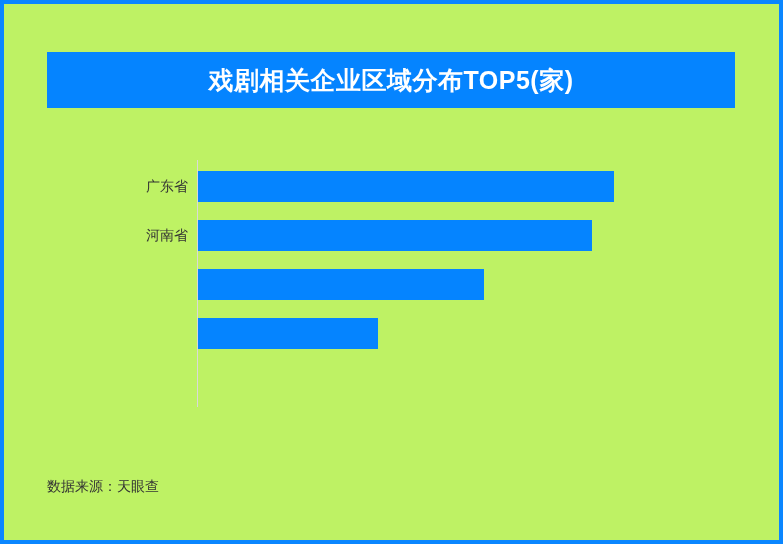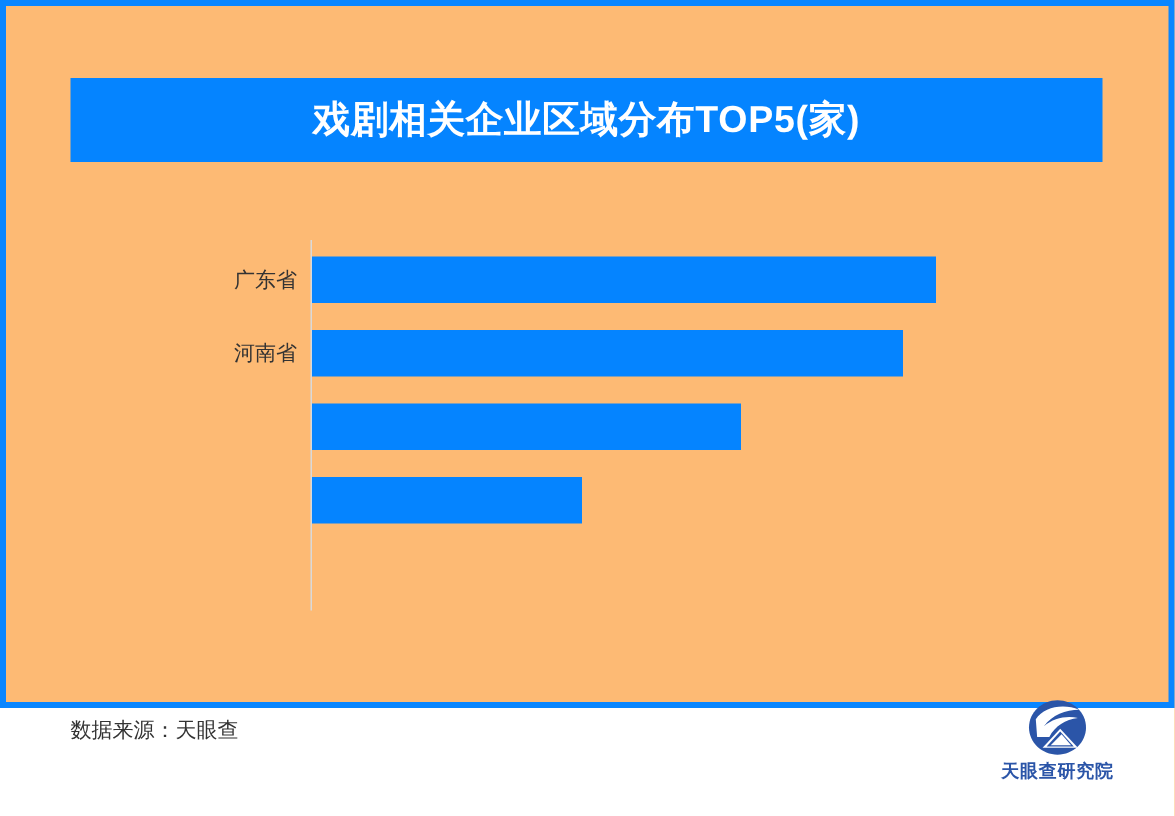--- a/index.html
+++ b/index.html
@@ -10,24 +10,24 @@
     width: 783px;
     height: 544px;
     background: #ffffff;
     font-family: "Liberation Sans", "DejaVu Sans", sans-serif;
     overflow: hidden;
   }
 
   #infographic {
     position: relative;
     width: 783px;
-    height: 472px;
+    height: 544px;
     box-sizing: border-box;
     border: 4px solid #0a86ff;
-    background: #fdba74;
+    background: #bef264;
   }
 
   
   #title-banner {
     position: absolute;
     left: 43px;
     top: 48px;
     width: 688px;
     height: 56px;
     background: #0584ff;
@@ -40,21 +40,21 @@
     font-size: 25px;
     font-weight: bold;
     letter-spacing: 0.5px;
     line-height: 1;
     white-space: nowrap;
   }
 
   
   #chart-area {
     position: absolute;
-    left: 47px;
+    left: 37px;
     top: 150px;
     width: 688px;
     height: 262px;
   }
 
   #axis-line {
     position: absolute;
     left: 156px;
     top: 6px;
     width: 1px;
@@ -163,24 +163,14 @@
       <div class="bar-track">
         <div class="bar-fill" style="width:180px;"></div>
       </div>
     </div>
 
 
   </div>
 
   <div id="source-text">数据来源：天眼查</div>
 
-  <div id="logo">
-    <svg id="logo-mark" viewBox="0 0 100 84" xmlns="http://www.w3.org/2000/svg">
-      <path d="M50 2 C27 2 8 20 8 42 C8 64 27 82 50 82 C73 82 92 64 92 42 C92 20 73 2 50 2 Z" fill="#2b55a8"></path>
-      <path d="M18 30 C30 12 58 6 82 16 C62 16 42 24 30 40 C44 28 64 24 80 28 C62 30 46 40 38 56 L20 56 Z" fill="#ffffff"></path>
-      <path d="M54 44 L80 72 L28 72 Z" fill="#ffffff"></path>
-      <path d="M54 48 L74 70 L34 70 Z" fill="#2b55a8"></path>
-      <path d="M56 52 L70 68 L40 68 Z" fill="#ffffff"></path>
-    </svg>
-    <div id="logo-text">天眼查研究院</div>
-  </div>
 
 </div>
 
 </body></html>

